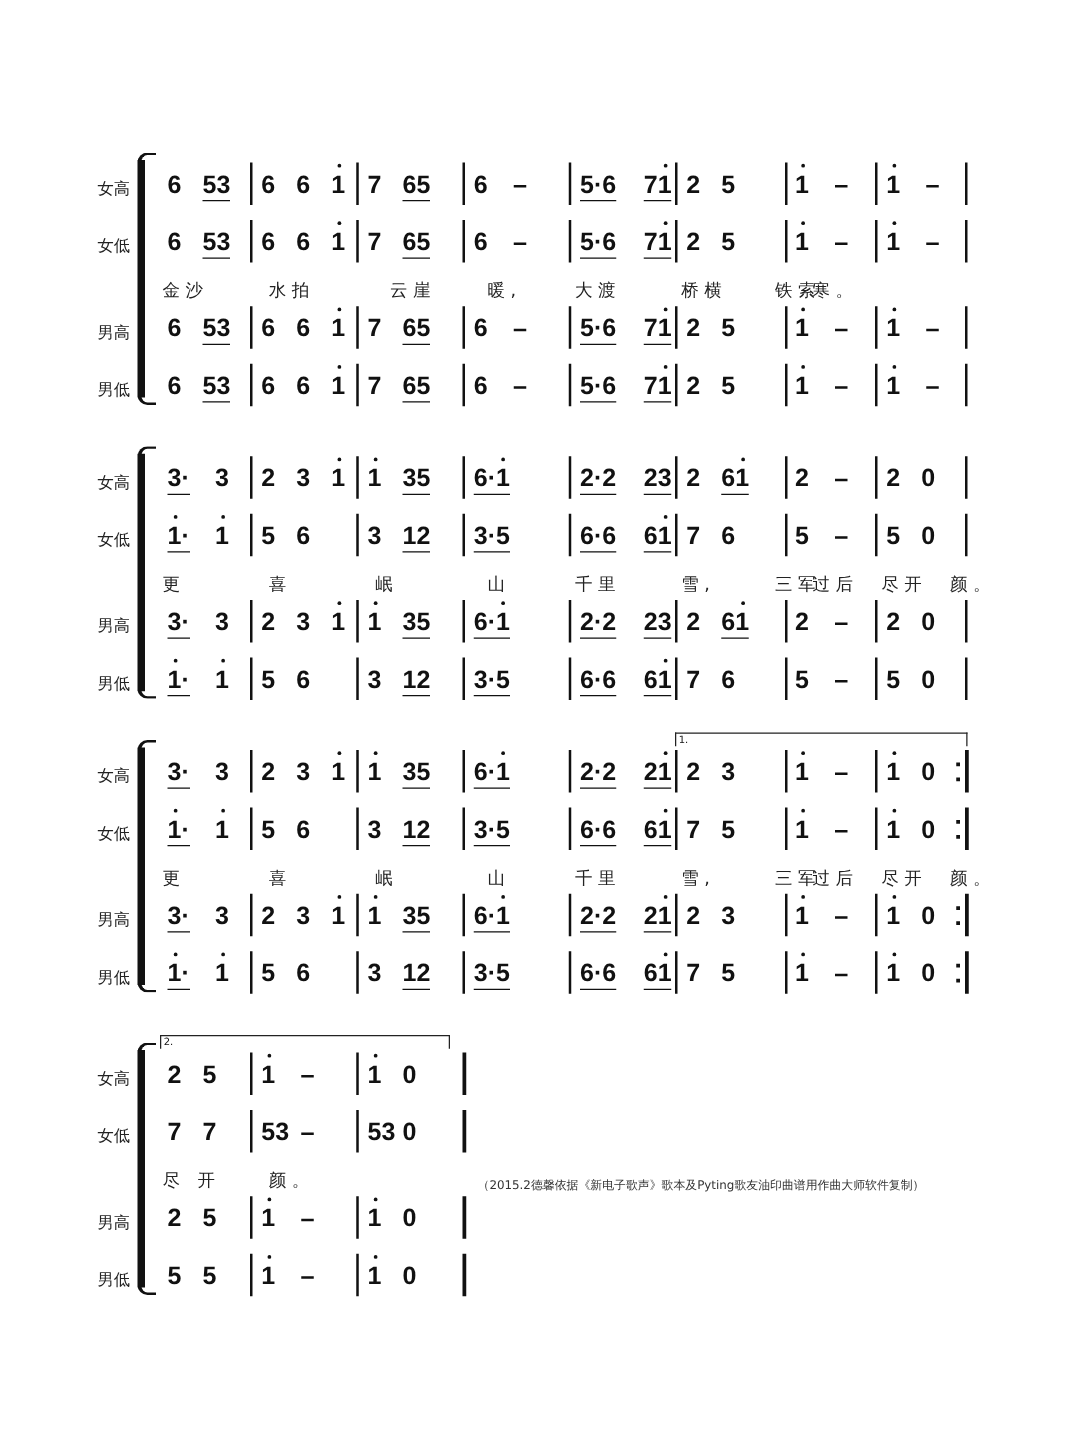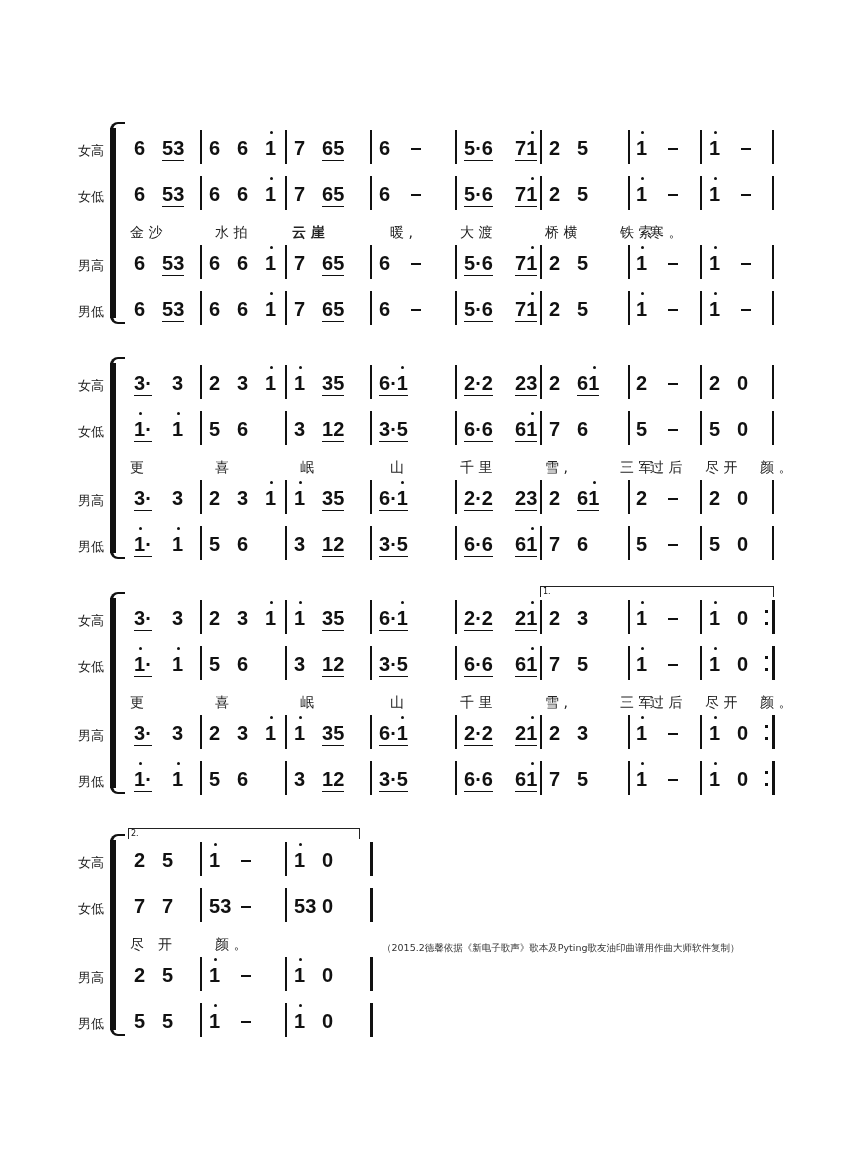--- a/index.html
+++ b/index.html
@@ -140,21 +140,21 @@
         <div class="tok" style="left: 636px;"><span class="d hi">1</span></div>
         <div class="dash" style="left: 668px;"></div>
         <div class="bar" style="left: 700px;"></div>
         <div class="tok" style="left: 709px;"><span class="d hi">1</span></div>
         <div class="dash" style="left: 741px;"></div>
         <div class="bar" style="left: 772px;"></div>
       </div>
       <div class="row" style="top: 92px;">
         <div class="lyr" style="left: 130px; top: 4px;">金 沙</div>
         <div class="lyr" style="left: 215px; top: 4px;">水 拍</div>
-        <div class="lyr" style="left: 292px; top: 4px; font-weight: bold;">云 崖</div>
+        <div class="lyr" style="left: 312px; top: 4px;">云 崖</div>
         <div class="lyr" style="left: 390px; top: 4px;">暖 ,</div>
         <div class="lyr" style="left: 460px; top: 4px;">大 渡</div>
         <div class="lyr" style="left: 545px; top: 4px;">桥 横</div>
         <div class="lyr" style="left: 620px; top: 4px;">铁 索</div>
         <div class="lyr" style="left: 650px; top: 4px;">寒 。</div>
       </div>
     </div>
     <div class="system" style="top: 363px;">
       <div class="bracket" style="top: 0px; height: 190px;"></div>
       <div class="label" style="top: 14px;">女高</div>

